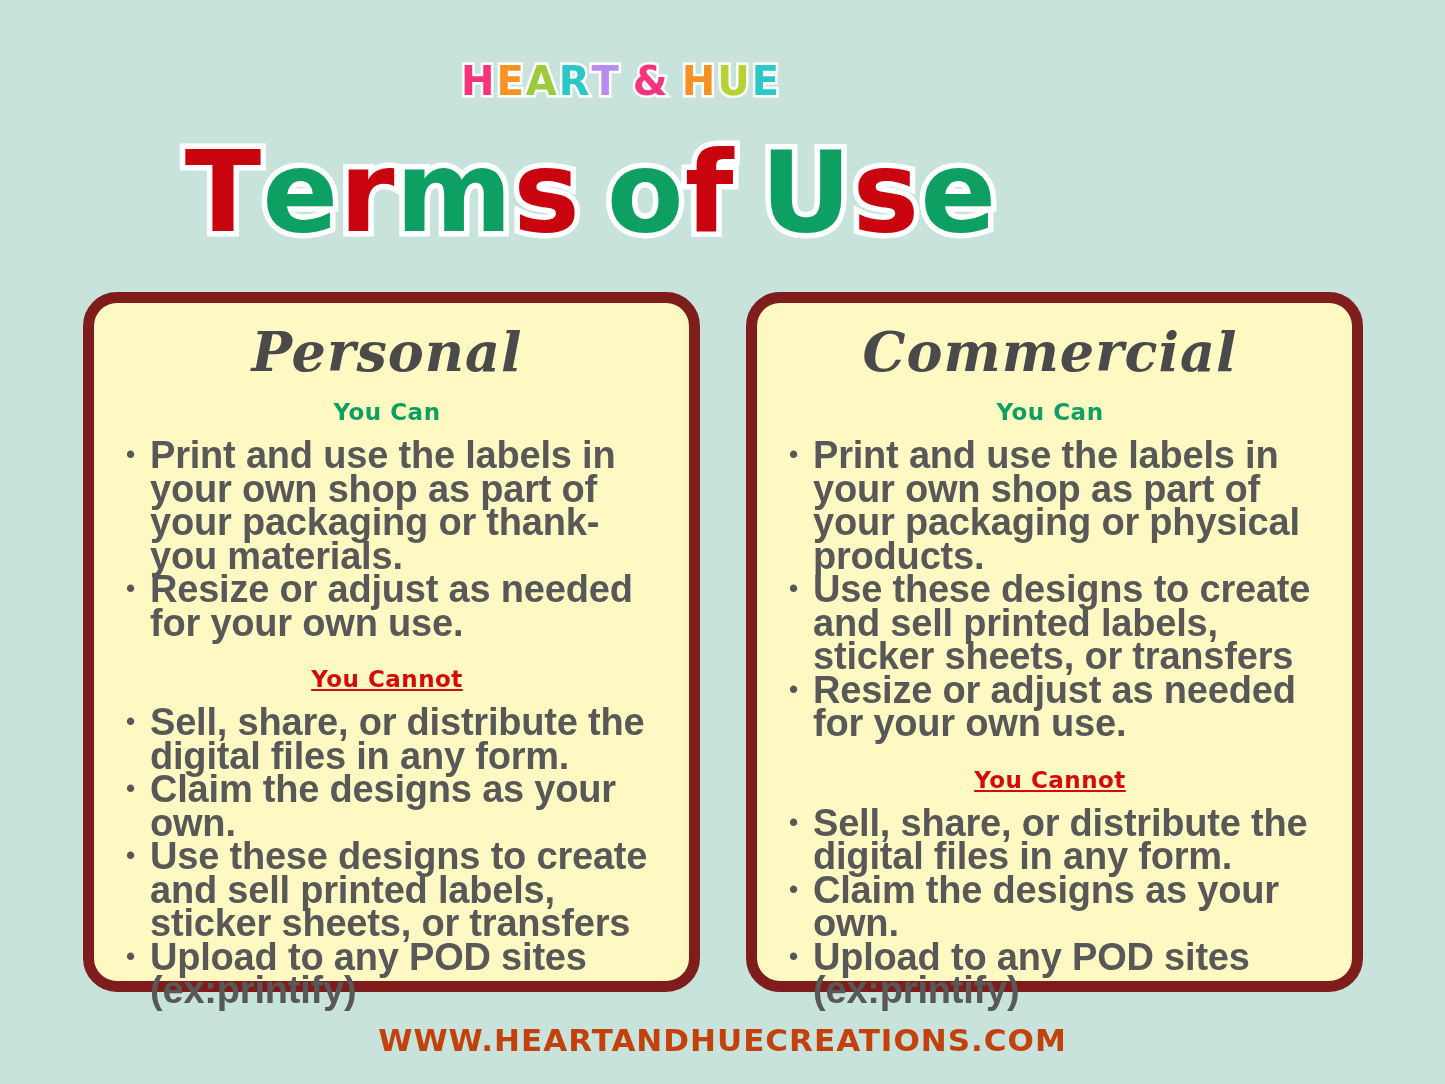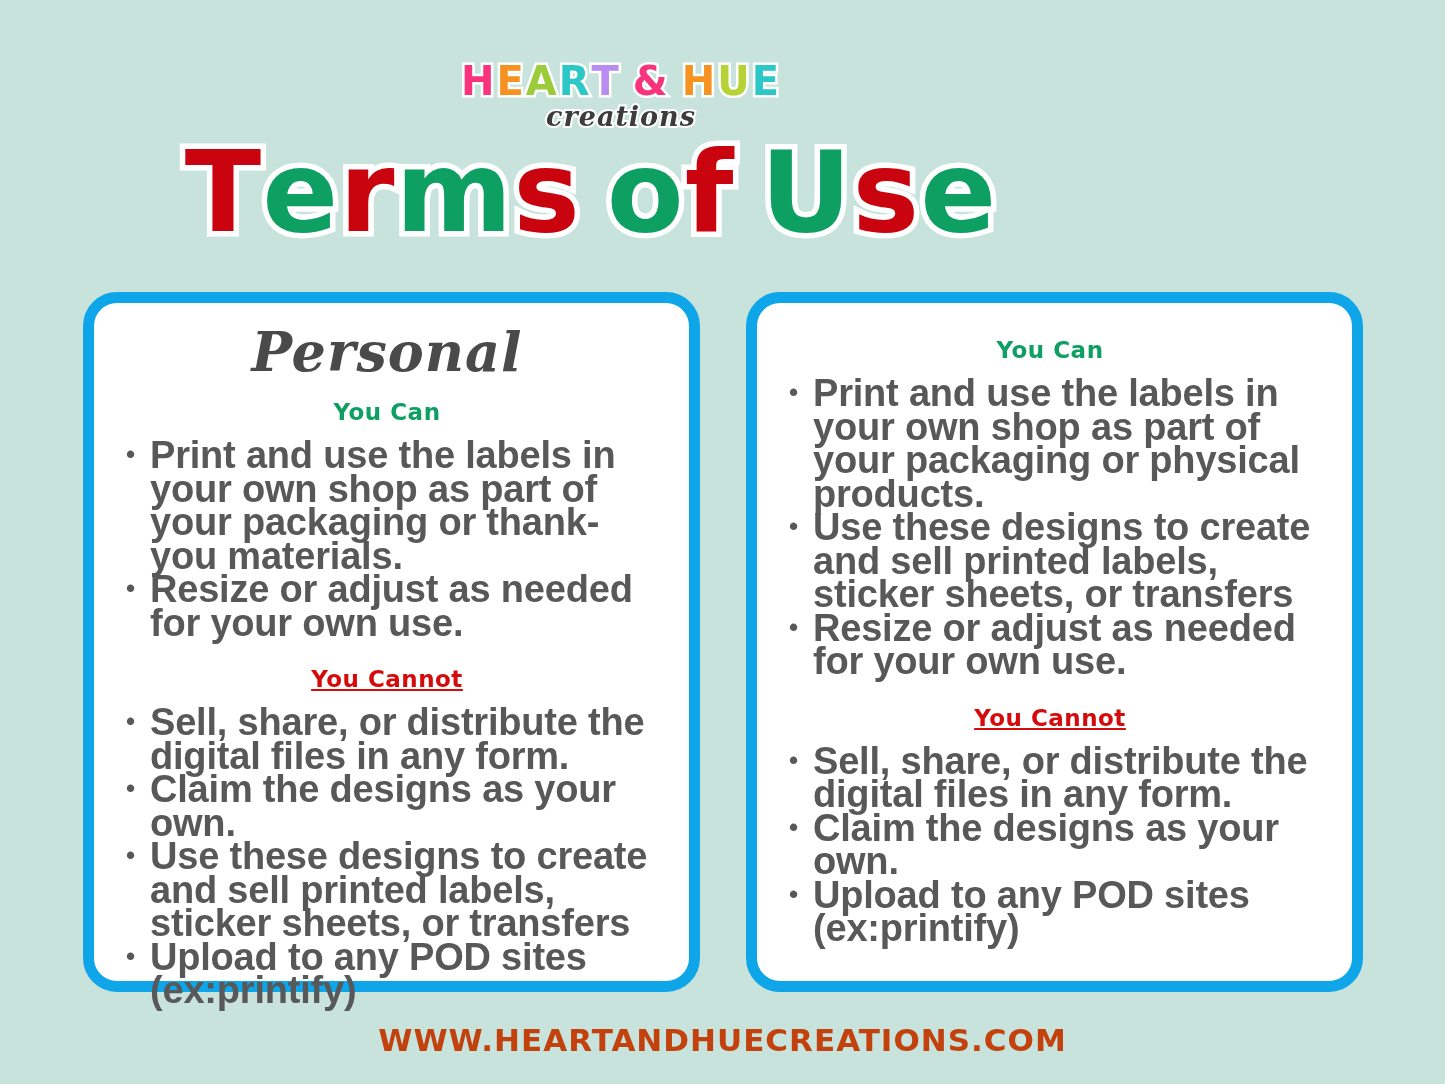--- a/index.html
+++ b/index.html
@@ -82,22 +82,22 @@
     left: 83px;
     width: 1280px;
     height: 700px;
     display: flex;
     justify-content: space-between;
   }
   .card {
     width: 617px;
     height: 700px;
     box-sizing: border-box;
-    background: #ffffff;
-    border: 11px solid #0ea5e9;
+    background: #fef9c3;
+    border: 11px solid #7f1d1d;
     border-radius: 34px;
     padding: 18px 25px 0 16px;
     position: relative;
   }
 
   .card-title {
     text-align: center;
     font-family: "DejaVu Serif", serif;
     font-style: italic;
     font-weight: bold;
@@ -158,21 +158,20 @@
     font-size: 31px;
     letter-spacing: 1px;
     color: #c2410c;
   }
 </style>
 </head>
 <body>
 
 <div id="logo-block">
   <div id="logo-wordmark"><span class="ltr" style="color: rgb(249, 52, 125);">H</span><span class="ltr" style="color: rgb(247, 146, 32);">E</span><span class="ltr" style="color: rgb(156, 203, 59);">A</span><span class="ltr" style="color: rgb(44, 200, 200);">R</span><span class="ltr" style="color: rgb(184, 140, 240);">T</span><span class="spc" style="display: inline-block; width: 12px;">&nbsp;</span><span class="ltr" style="color: rgb(249, 52, 125);">&amp;</span><span class="spc" style="display: inline-block; width: 12px;">&nbsp;</span><span class="ltr" style="color: rgb(247, 146, 32);">H</span><span class="ltr" style="color: rgb(181, 211, 52);">U</span><span class="ltr" style="color: rgb(44, 200, 200);">E</span></div>
-  <div id="logo-sub">creations</div>
 </div>
 
 <div id="main-title"><span class="ltr" style="color: rgb(201, 4, 14);">T</span><span class="ltr" style="color: rgb(14, 159, 99);">e</span><span class="ltr" style="color: rgb(201, 4, 14);">r</span><span class="ltr" style="color: rgb(14, 159, 99);">m</span><span class="ltr" style="color: rgb(201, 4, 14);">s</span><span class="spc" style="display: inline-block; width: 26px;">&nbsp;</span><span class="ltr" style="color: rgb(14, 159, 99);">o</span><span class="ltr" style="color: rgb(201, 4, 14);">f</span><span class="spc" style="display: inline-block; width: 26px;">&nbsp;</span><span class="ltr" style="color: rgb(14, 159, 99);">U</span><span class="ltr" style="color: rgb(201, 4, 14);">s</span><span class="ltr" style="color: rgb(14, 159, 99);">e</span></div>
 
 <div id="cards">
 
   <div class="card">
     <div class="card-title">Personal</div>
     <div class="sec-head can">You Can</div>
     <ul class="rules">
@@ -183,20 +182,21 @@
     <div class="sec-head cannot">You Cannot</div>
     <ul class="rules">
         <li>Sell, share, or distribute the digital files in any form.</li>
         <li>Claim the designs as your own.</li>
         <li>Use these designs to create and sell printed labels, sticker sheets, or transfers</li>
         <li>Upload to any POD sites (ex:printify)</li>
       </ul>
   </div>
 
   <div class="card">
+    <div class="card-title">Commercial</div>
     <div class="sec-head can">You Can</div>
     <ul class="rules">
         <li>Print and use the labels in your own shop as part of your packaging or physical products.</li>
         <li>Use these designs to create and sell printed labels, sticker sheets, or transfers</li>
         <li>Resize or adjust as needed for your own use.</li>
       </ul>
     <div class="gap-before-cannot"></div>
     <div class="sec-head cannot">You Cannot</div>
     <ul class="rules">
         <li>Sell, share, or distribute the digital files in any form.</li>

